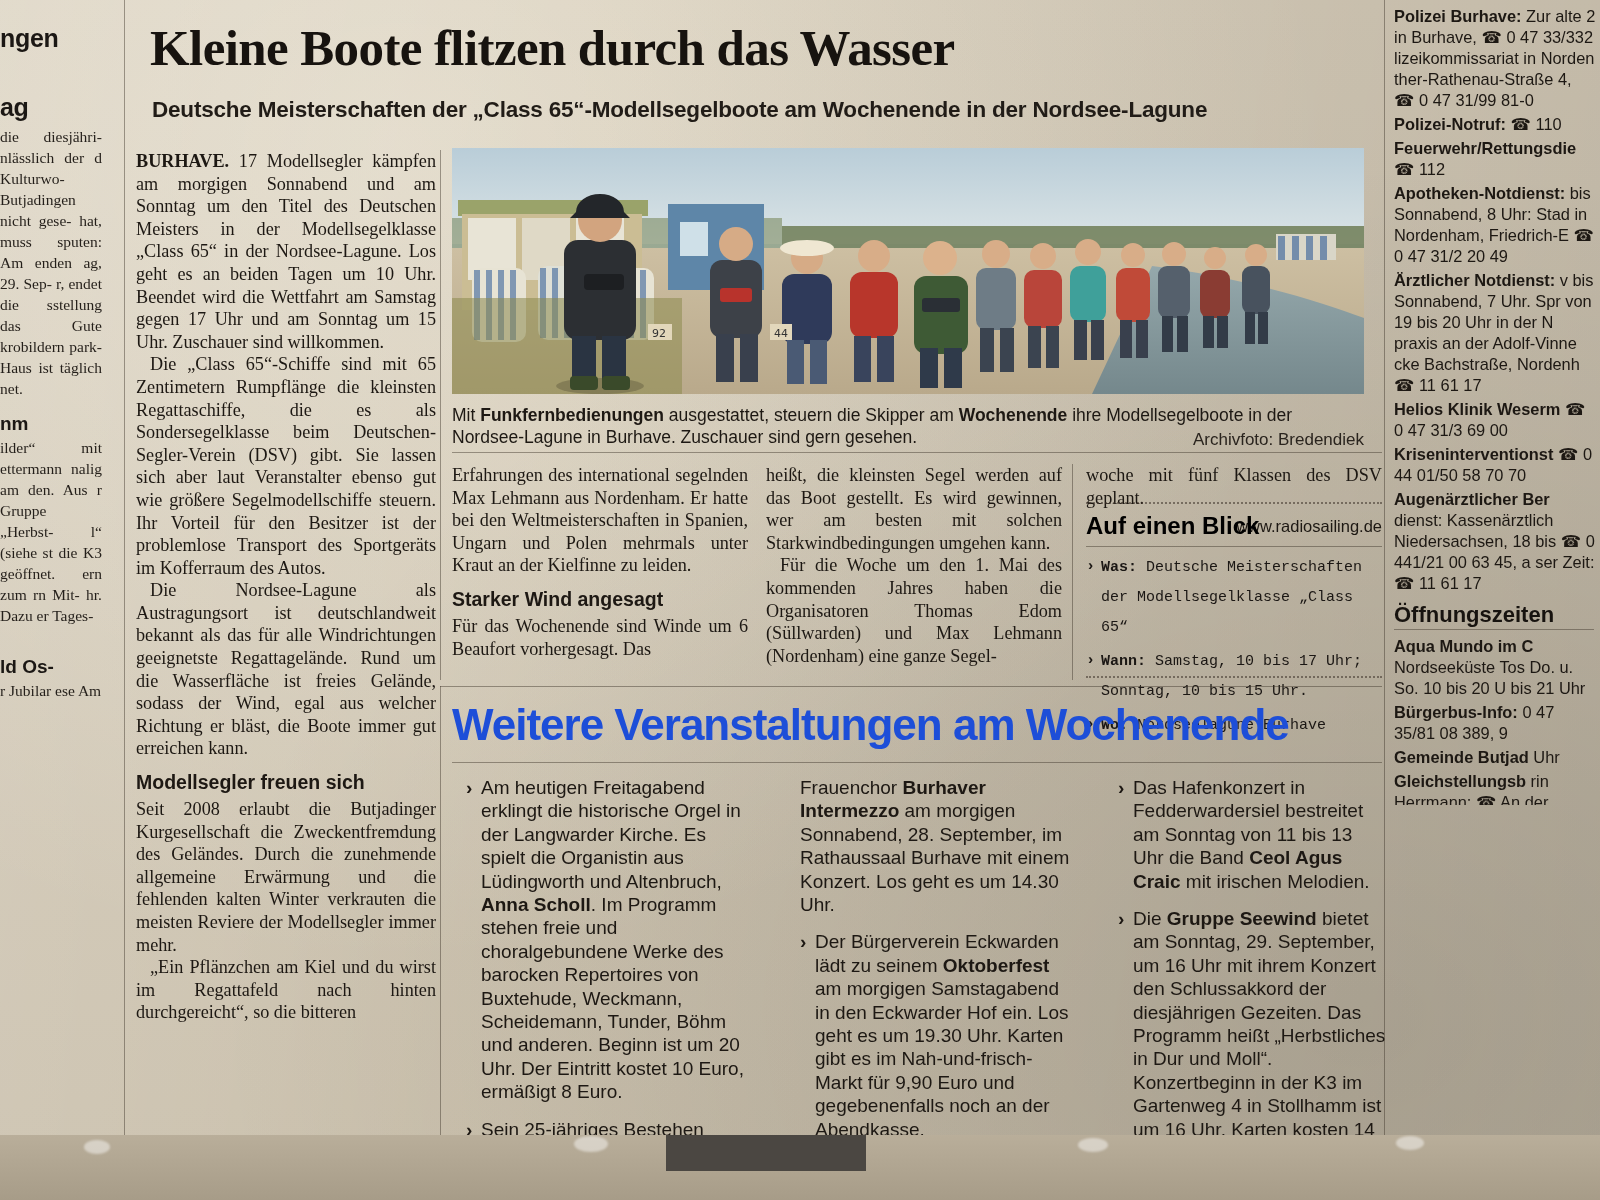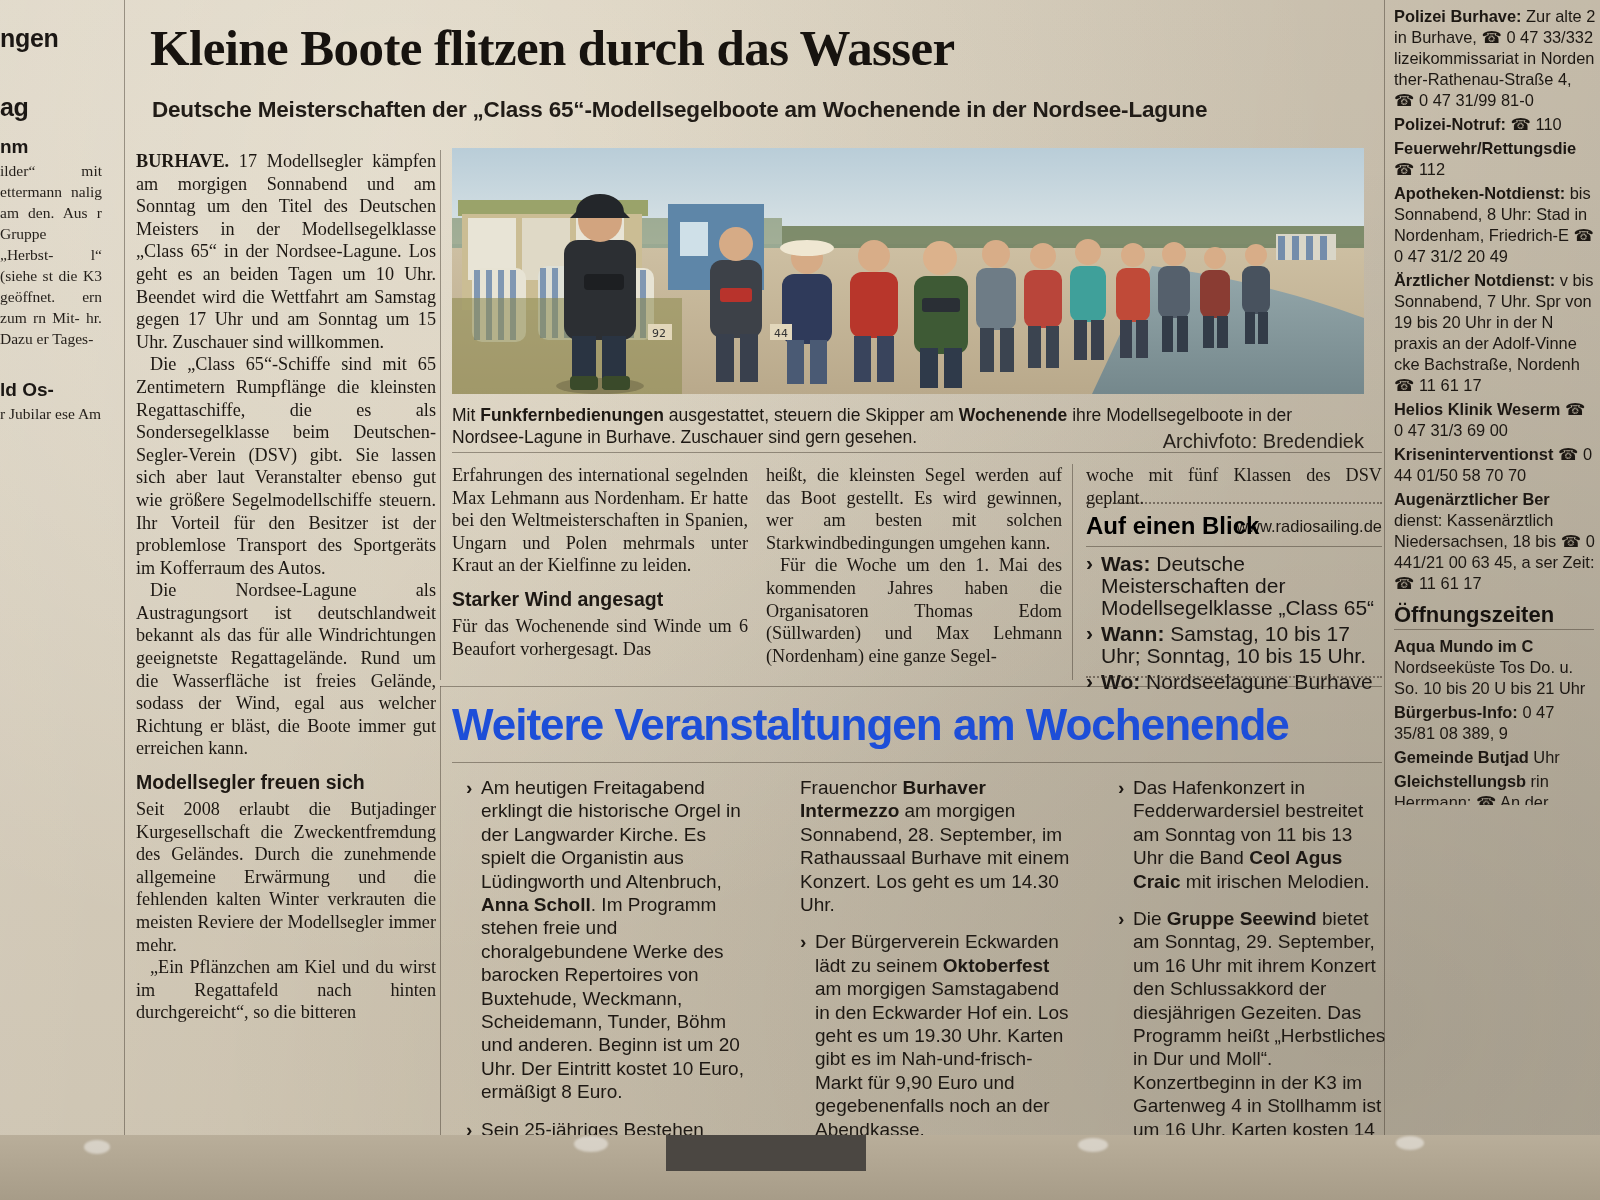--- a/index.html
+++ b/index.html
@@ -50,25 +50,25 @@
   .bodycol{font-size:18.2px;line-height:22.6px;text-align:justify;hyphens:auto;color:#1d1813;}
   .bodycol p{margin:0 0 0 0;text-indent:14px;}
   .bodycol p.first{text-indent:0;}
   .bodycol b.place{font-weight:bold;}
   .sechead{font-family:"Liberation Sans",sans-serif;font-weight:bold;font-size:19.5px;line-height:24px;margin:10px 0 4px 0;}
 
   
   .photo{position:absolute;left:452px;top:148px;width:912px;height:246px;overflow:hidden;background:#8fa0a8;}
   .caption{position:absolute;left:452px;top:404px;width:912px;font-family:"Liberation Sans",sans-serif;font-size:17.5px;line-height:22px;color:#1d1813;}
   .caption b{font-weight:bold;}
-  .credit{position:absolute;right:236px;top:430px;font-family:"Liberation Sans",sans-serif;font-size:20px;color:#2a241e;}
+  .credit{position:absolute;right:236px;top:430px;font-family:"Liberation Sans",sans-serif;font-size:17px;color:#2a241e;}
 
   
   .blick-title{font-family:"Liberation Sans",sans-serif;font-weight:bold;font-size:24px;color:#000000;}
-  .blick{font-family:Liberation Sans, sans-serif;font-size:21px;line-height:22px;}
+  .blick{font-family:Liberation Mono, monospace;font-size:15px;line-height:30px;}
   .blick .li{position:relative;padding-left:15px;margin-bottom:4px;}
   .blick .li:before{content:"\203A";position:absolute;left:0;top:-1px;font-weight:bold;}
   .blick b{font-weight:bold;}
   .weburl{font-family:"Liberation Sans",sans-serif;font-size:16.5px;text-align:right;}
 
   
   .headline2{
     position:absolute;left:452px;top:700px;width:940px;
     font-family:"Liberation Sans",sans-serif;font-weight:bold;
     font-size:44px;line-height:50px;letter-spacing:-1px;color:#1d4ed8;
@@ -97,20 +97,21 @@
 </head>
 <body>
 
 <div class="paper"></div>
 <div class="sheet">
 
   <div class="col leftcol">
     <div style="padding:18px 8px 0 0;">
       <h3>ngen</h3>
       <h3 style="margin-top:40px">ag</h3>
+      <div class="cut">die diesjähri- nlässlich der d Kulturwo- Butjadingen nicht gese- hat, muss sputen: Am enden ag, 29. Sep- r, endet die sstellung das Gute krobildern park-Haus ist täglich net.</div>
       <h4>nm</h4>
       <div class="cut">ilder“ mit ettermann nalig am den. Aus r Gruppe „Herbst- l“ (siehe st die K3 geöffnet. ern zum rn Mit- hr. Dazu er Tages-</div>
       <h4 style="margin-top:30px">ld Os-</h4>
       <div class="cut">r Jubilar ese Am</div>
     </div>
   </div>
   <div class="rule-v" style="left:124px;top:0;height:1135px;"></div>
 
   <div class="headline">Kleine Boote flitzen durch das Wasser</div>
   <div class="subhead">Deutsche Meisterschaften der „Class 65“-Modellsegelboote am Wochenende in der Nordsee-Lagune</div>

